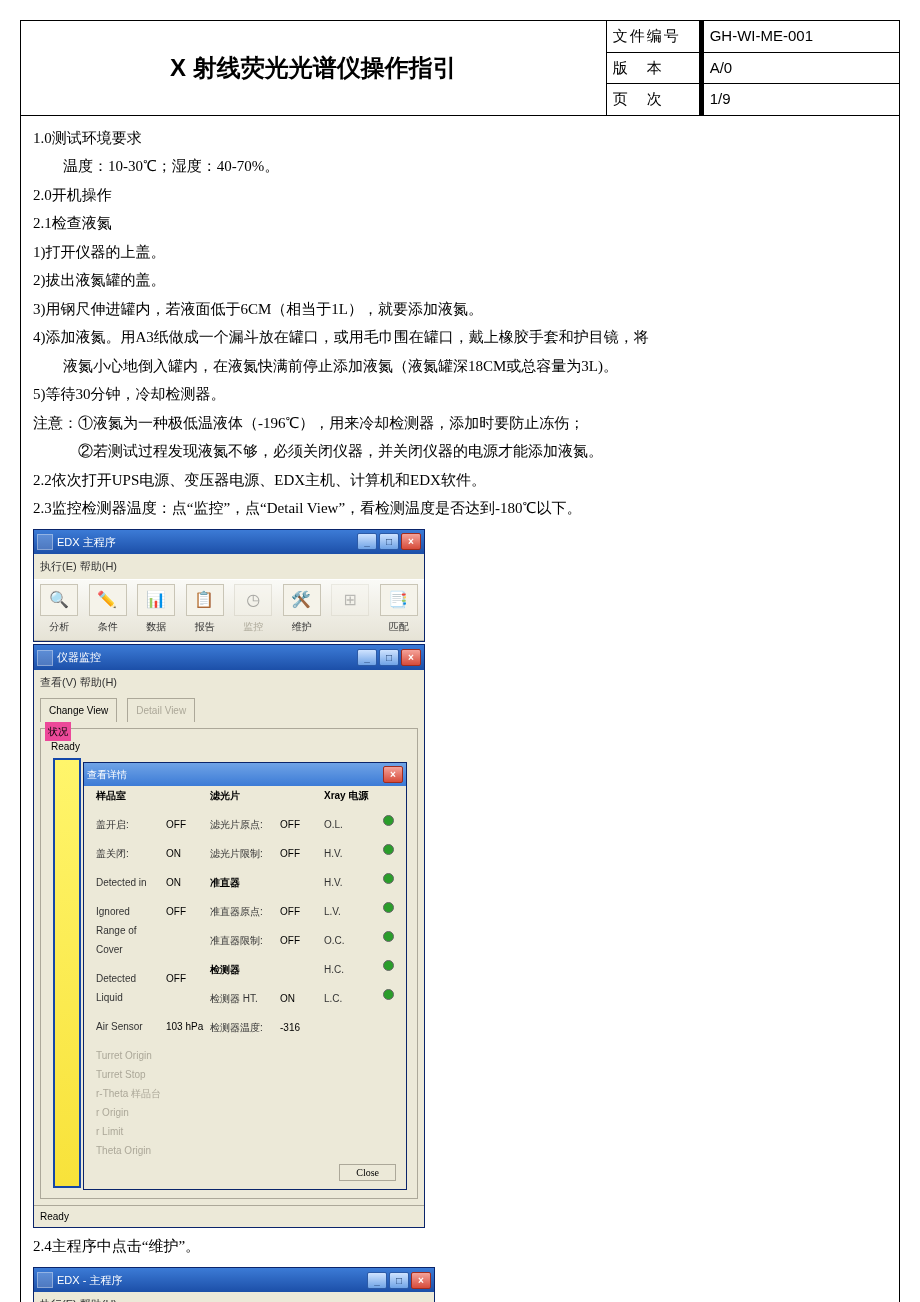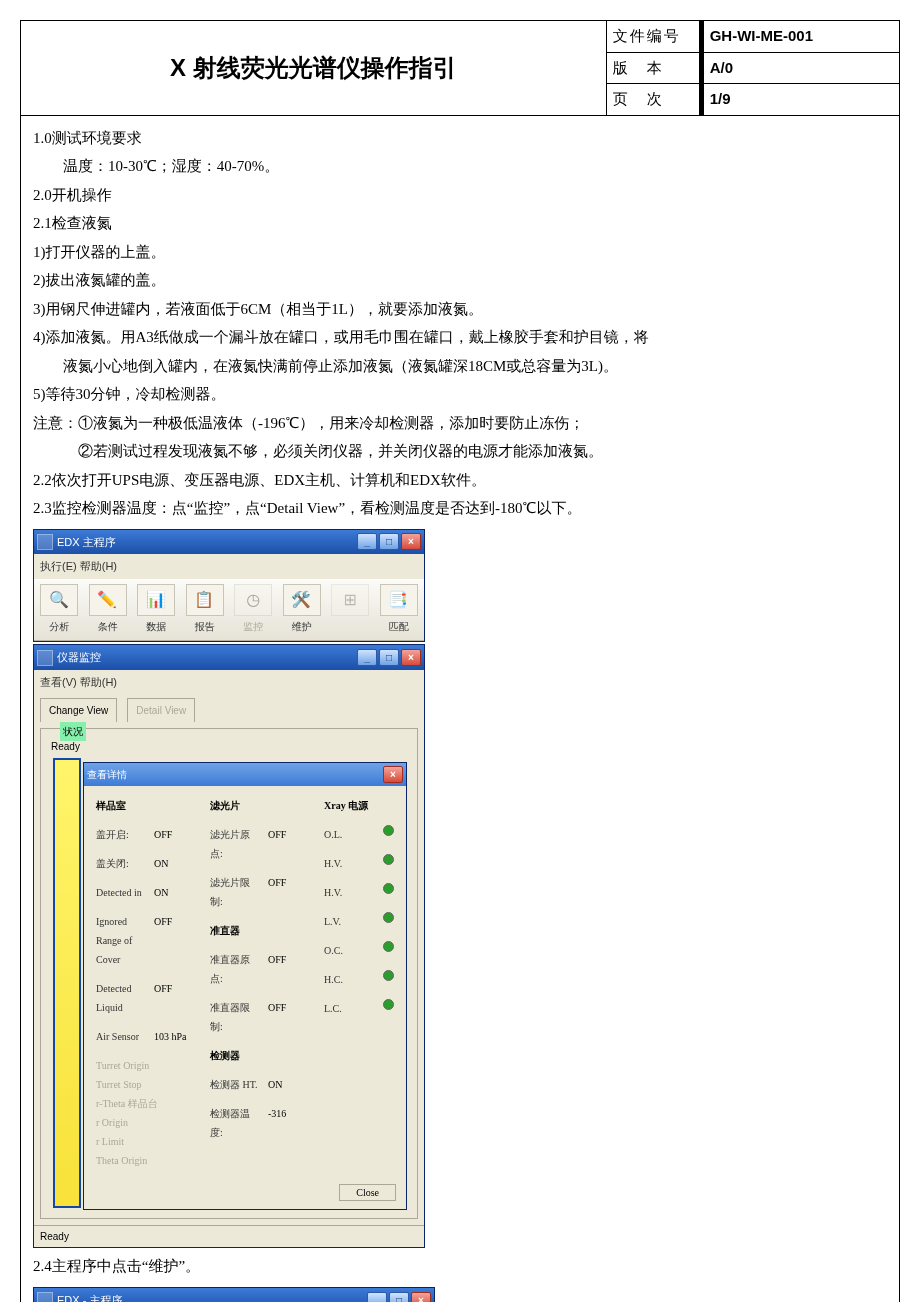--- a/index.html
+++ b/index.html
@@ -3,21 +3,21 @@
 <meta charset="utf-8">
 <style>
 body{margin:0;font-family:SimSun,"宋体",serif;background:#fff;font-size:15px;line-height:1.9}
 .page{width:880px;margin:0 auto;padding:20px 20px 10px}
 .hdr{display:flex;border:1px solid #000}
 .hdr-title{flex:2;display:flex;align-items:center;justify-content:center;font-size:24px;font-weight:bold;border-right:1px solid #000;font-family:SimHei,"黑体",sans-serif}
 .hdr-meta{flex:1;display:flex;flex-direction:column}
 .hdr-row{display:flex;border-bottom:1px solid #000}
 .hdr-row:last-child{border-bottom:none}
 .hdr-k{width:80px;padding:1px 6px;border-right:5px solid #000000;letter-spacing:2px}
-.hdr-v{flex:1;padding:1px 6px;font-family:Arial,sans-serif;font-weight:bold}
+.hdr-v{flex:1;padding:1px 6px;font-family:Arial,sans-serif;font-weight:normal}
 .body-box{border:1px solid #000;border-top:none;padding:8px 12px 6px}
 .indent{text-indent:2em}
 .sub{padding-left:2em}
 
 .win{border:1px solid #0a246a;font-family:Tahoma,SimSun,sans-serif;font-size:11px;margin-top:6px;background:#ece9d8}
 .titlebar{background:linear-gradient(#3c7bd6,#1c4fa8);color:#fff;display:flex;align-items:center;padding:2px 3px}
 .titlebar .ico{width:14px;height:14px;background:#fff3;margin-right:4px;border:1px solid #fff5}
 .titlebar .t{flex:1}
 .winbtns{display:flex;gap:2px}
 .wb{width:18px;height:15px;background:linear-gradient(#cfe3ff,#6fa3e6);border:1px solid #2c5aa6;border-radius:2px;display:flex;align-items:center;justify-content:center;font-size:10px;color:#1a3a6a;font-weight:bold}
@@ -25,23 +25,23 @@
 .menubar{background:#ece9d8;padding:2px 6px;color:#333;font-size:11px}
 .toolbar{background:linear-gradient(#fafaf7,#e6e3d6);padding:4px;display:flex;gap:6px;border-top:1px solid #fff;border-bottom:1px solid #b8b4a3}
 .tbtn{width:44px;text-align:center;font-size:10px;color:#333}
 .tico{width:36px;height:30px;margin:0 auto 1px;border:1px solid #c9c5b6;background:#f5f3ea;position:relative;display:flex;align-items:center;justify-content:center;font-size:16px}
 
 .tabs{background:#ece9d8;padding:3px 6px 0}
 .tab{display:inline-block;background:#ece9d8;border:1px solid #aca899;border-bottom:none;padding:2px 8px;font-size:10px;margin-right:10px}
 .tab.dis{color:#aca899}
 .panel{background:#ece9d8;padding:6px}
 .grp{border:1px solid #aca899;padding:8px 10px;position:relative;background:#ece9d8;font-size:10px}
-.grp-t{position:absolute;top:-7px;left:19px;background:#86efac;padding:0 3px;font-size:10px}
+.grp-t{position:absolute;top:-7px;left:4px;background:#ec4899;padding:0 3px;font-size:10px}
 .dlg{position:relative;margin-top:6px;border:1px solid #0a246a;background:#ece9d8}
-.dlg .dlgbody{padding:10px 12px;display:flex;gap:16px;font-size:10px;font-family:Liberation Serif, serif}
+.dlg .dlgbody{padding:0 12px;display:flex;gap:4px;font-size:10px;font-family:Liberation Sans, sans-serif}
 .col{flex:1}
 .row{display:flex;justify-content:space-between;margin:10px 0;gap:8px}
 .row .k{flex:1;color:#333}
 .row .v{width:40px;text-align:left}
 .dim{color:#aca899}
 .led{width:9px;height:9px;border-radius:50%;background:#2a9d2a;border:1px solid #666;display:inline-block}
 .closebtn{border:1px solid #aca899;background:#ece9d8;padding:2px 16px;float:right;margin:4px 10px 8px 0;font-size:10px;font-family:Tahoma}
 .status{background:#ece9d8;border-top:1px solid #aca899;padding:1px 6px;font-size:10px}
 .side-strip{width:24px;background:linear-gradient(#fff56b,#f8e23a);border:2px solid #1447a8;margin:2px}
 .mon-area{display:flex}

